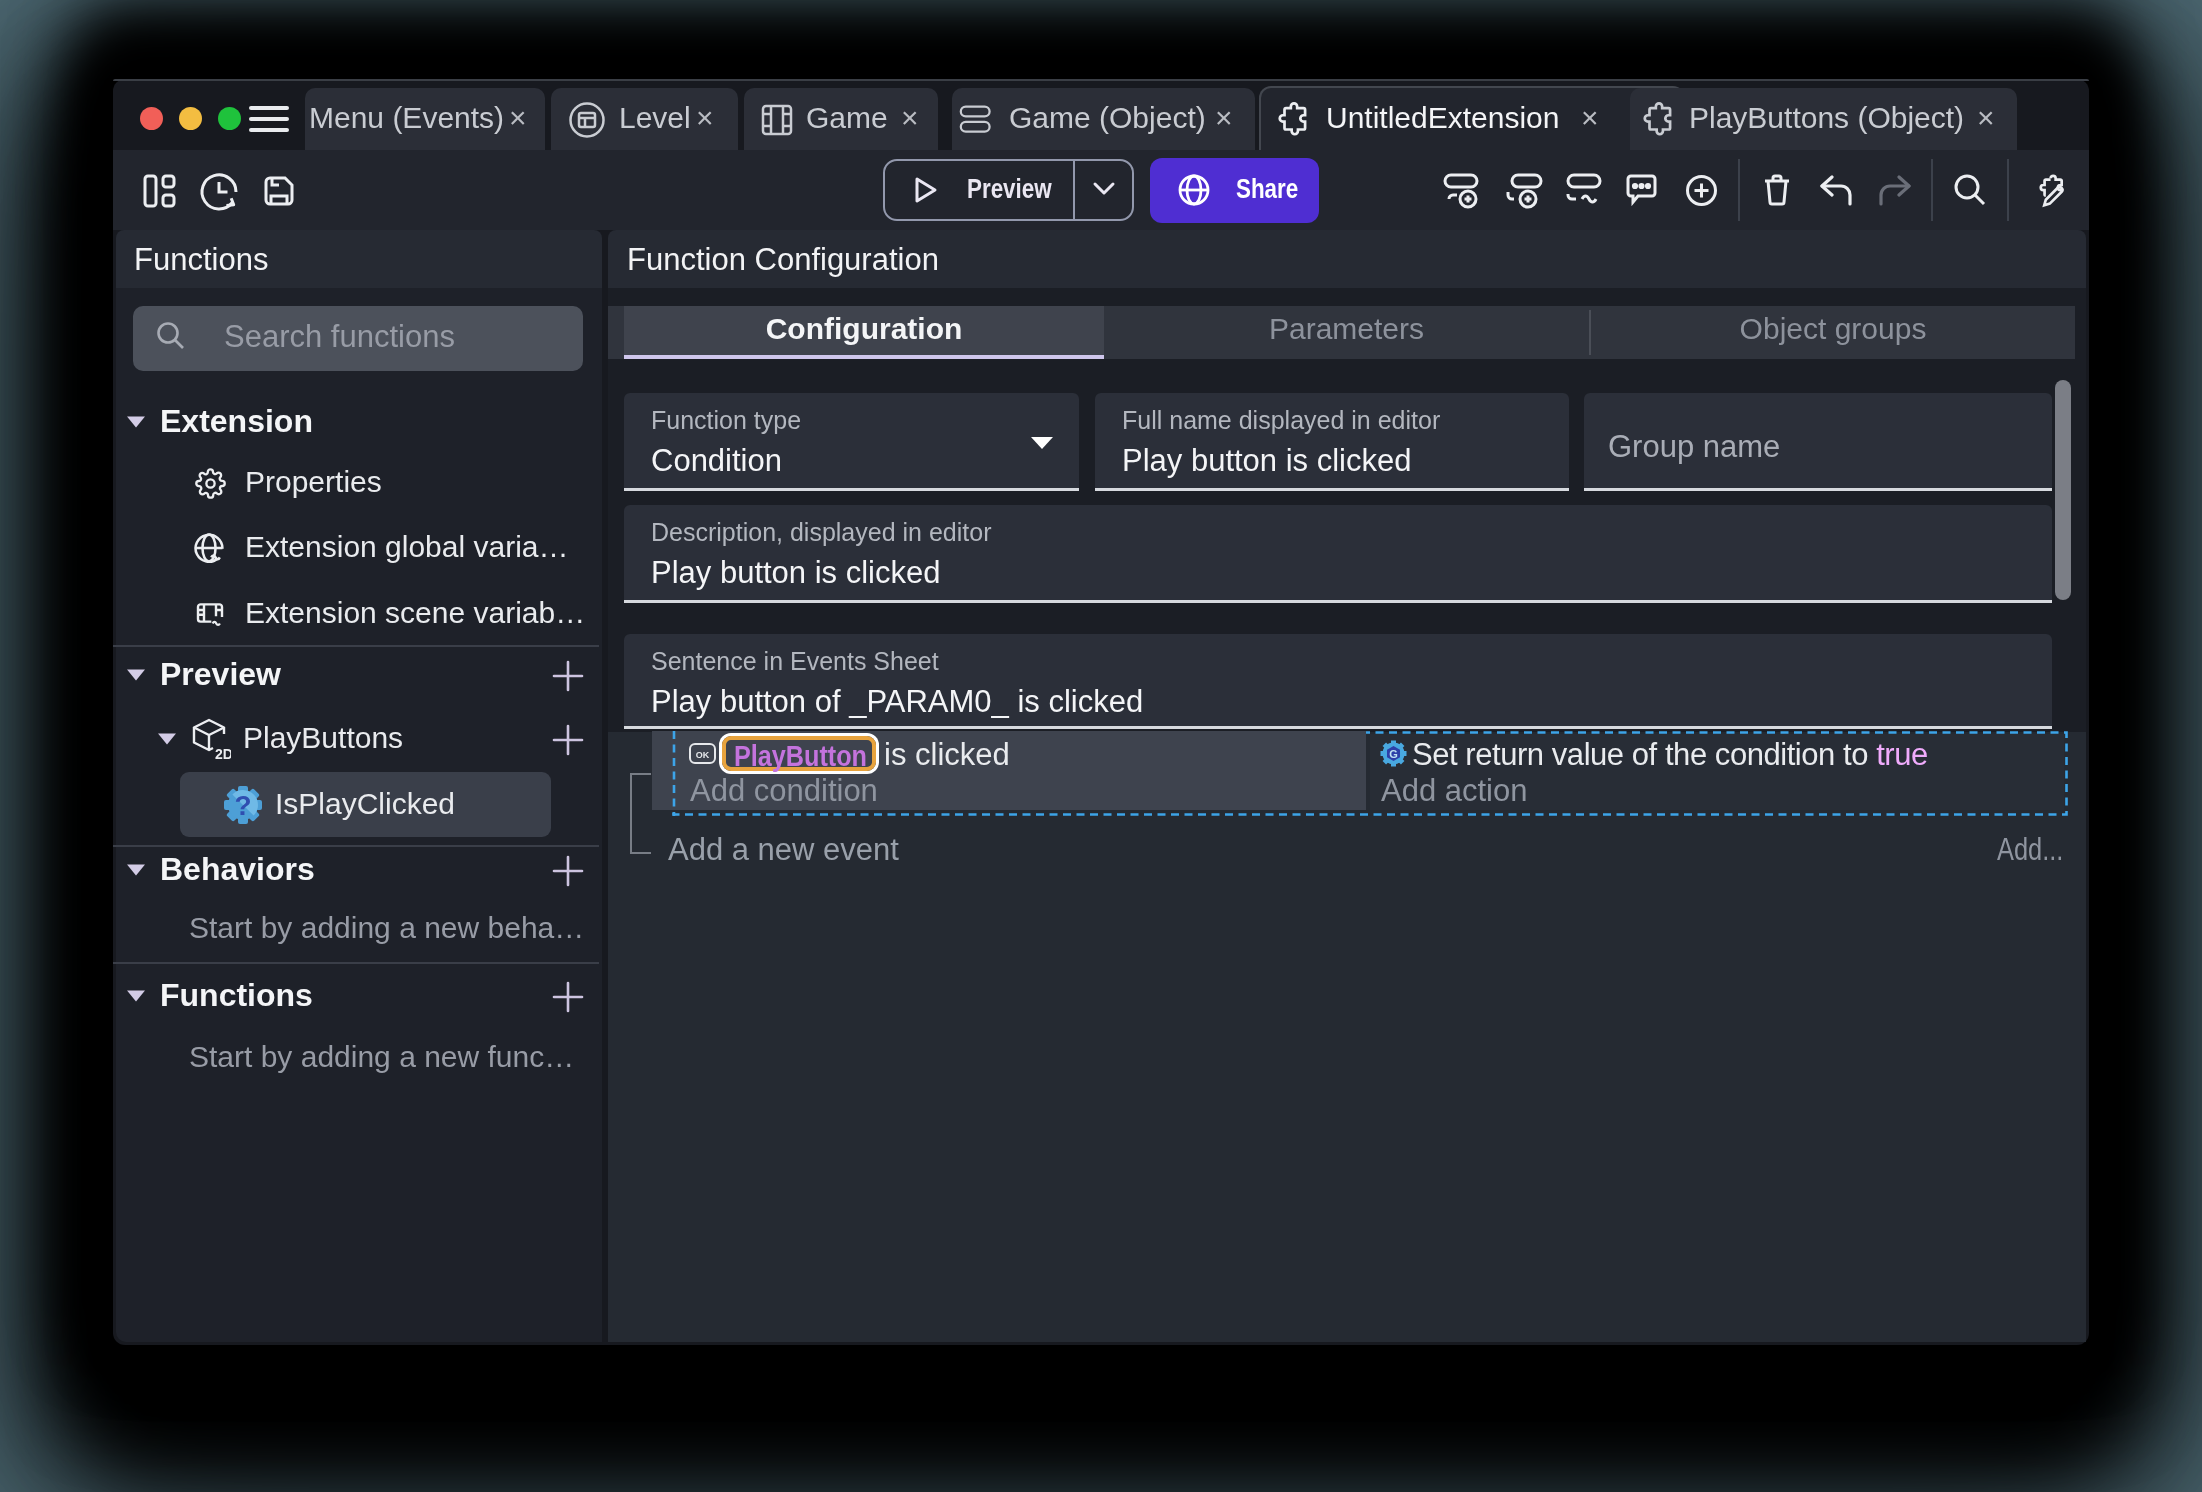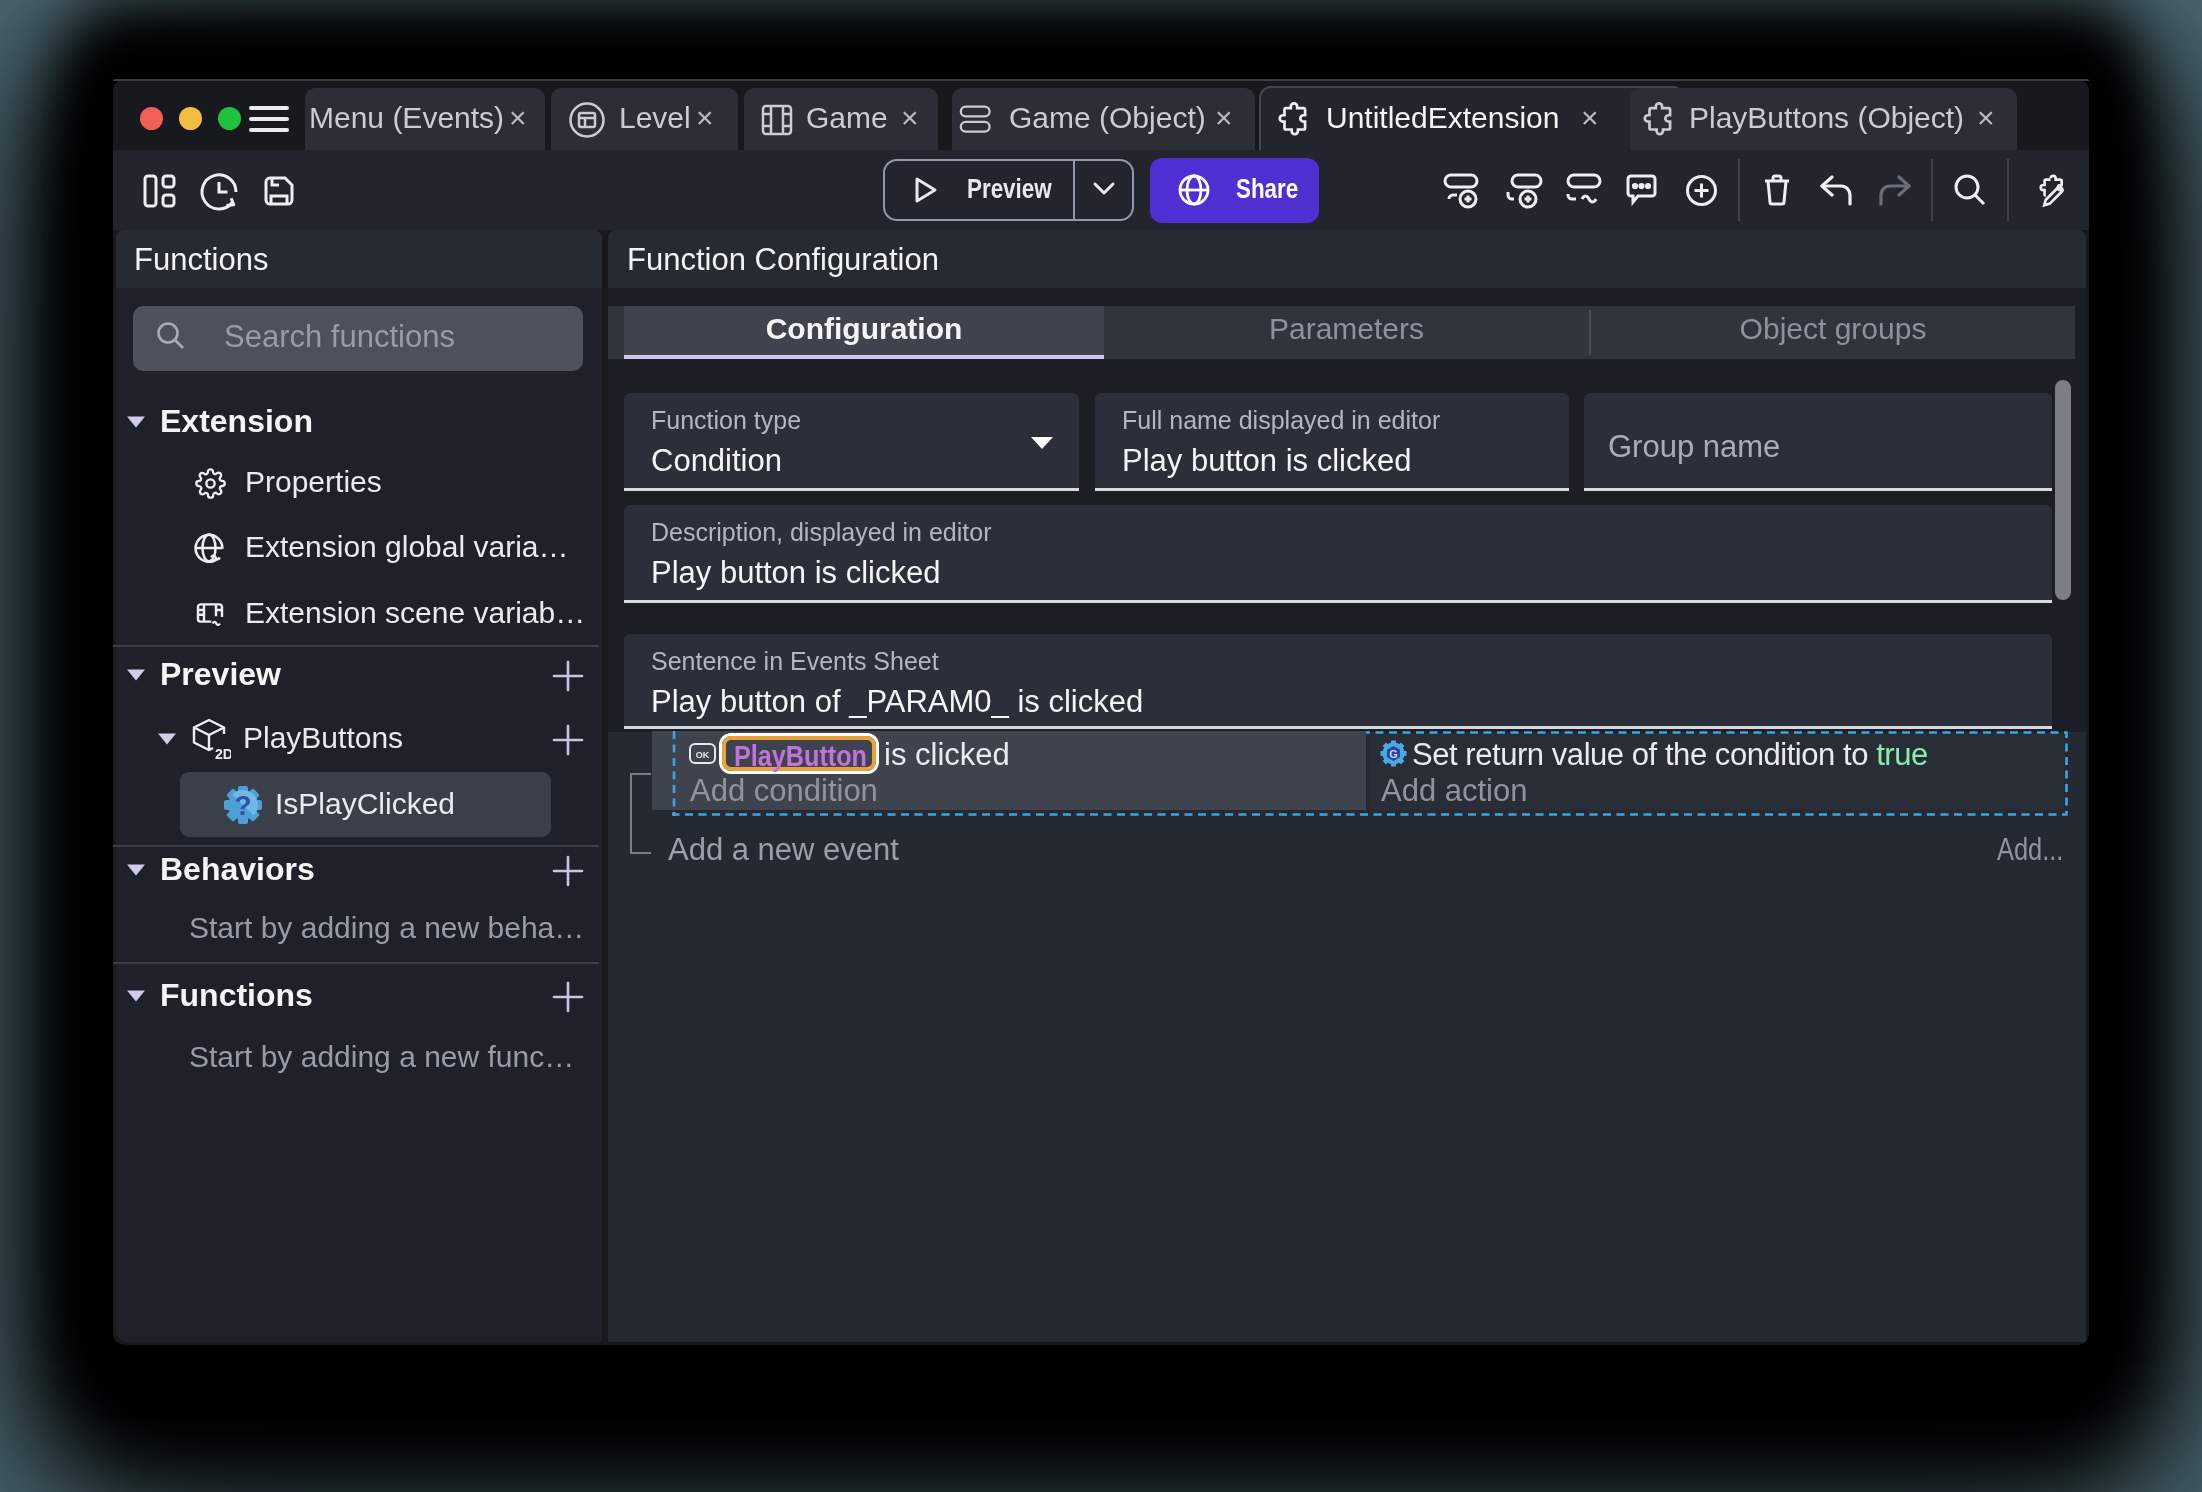--- a/index.html
+++ b/index.html
@@ -365,21 +365,21 @@
       <circle cx="13.5" cy="13.5" r="11" fill="#49a8e0"></circle>
       <g fill="#49a8e0">
           <rect x="11" y="0.5" width="5" height="26"></rect>
           <rect x="0.5" y="11" width="26" height="5"></rect>
       <rect x="11" y="0.5" width="5" height="26" transform="rotate(45 13.5 13.5)"></rect>
           <rect x="11" y="0.5" width="5" height="26" transform="rotate(-45 13.5 13.5)"></rect>
         </g>
       <path d="M13.5 6l6.5 3.75v7.5L13.5 21 7 17.25v-7.5z" fill="#2d3fa8"></path>
       <text x="13.5" y="18" font-size="11" font-weight="bold" fill="#bfe0f2" text-anchor="middle" font-family="Liberation Sans">G</text>
     </svg>
-    <div class="abs" style="left:804px; top:526px; transform:translateY(-52%); font-size:31px; letter-spacing:-0.45px; color:#e9ebee; white-space:nowrap;">Set return value of the condition to <span style="color:#86efac">true</span></div>
+    <div class="abs" style="left:804px; top:526px; transform:translateY(-52%); font-size:31px; letter-spacing:-0.45px; color:#e9ebee; white-space:nowrap;">Set return value of the condition to <span style="color:#f0abfc">true</span></div>
     <div class="abs dim" style="left:773px; top:562px; transform:translateY(-52%); font-size:31px;">Add action</div>
 
     <div class="abs" style="left:22px; top:543px; width:21px; height:81px; border-left:2px solid #787d86; border-top:2px solid #787d86; border-bottom:2px solid #787d86;"></div>
     <div class="abs dim" style="left:60px; top:621px; transform:translateY(-52%); font-size:31px; color:#99a0aa;">Add a new event</div>
     <div class="abs dim" style="left:1389px; top:621px; transform:translateY(-52%) scaleX(0.82); transform-origin:left center; font-size:31px;">Add...</div>
   </div>
   <div class="ptitle" style="left:514px;">Function Configuration</div>
 
 </div>
 

